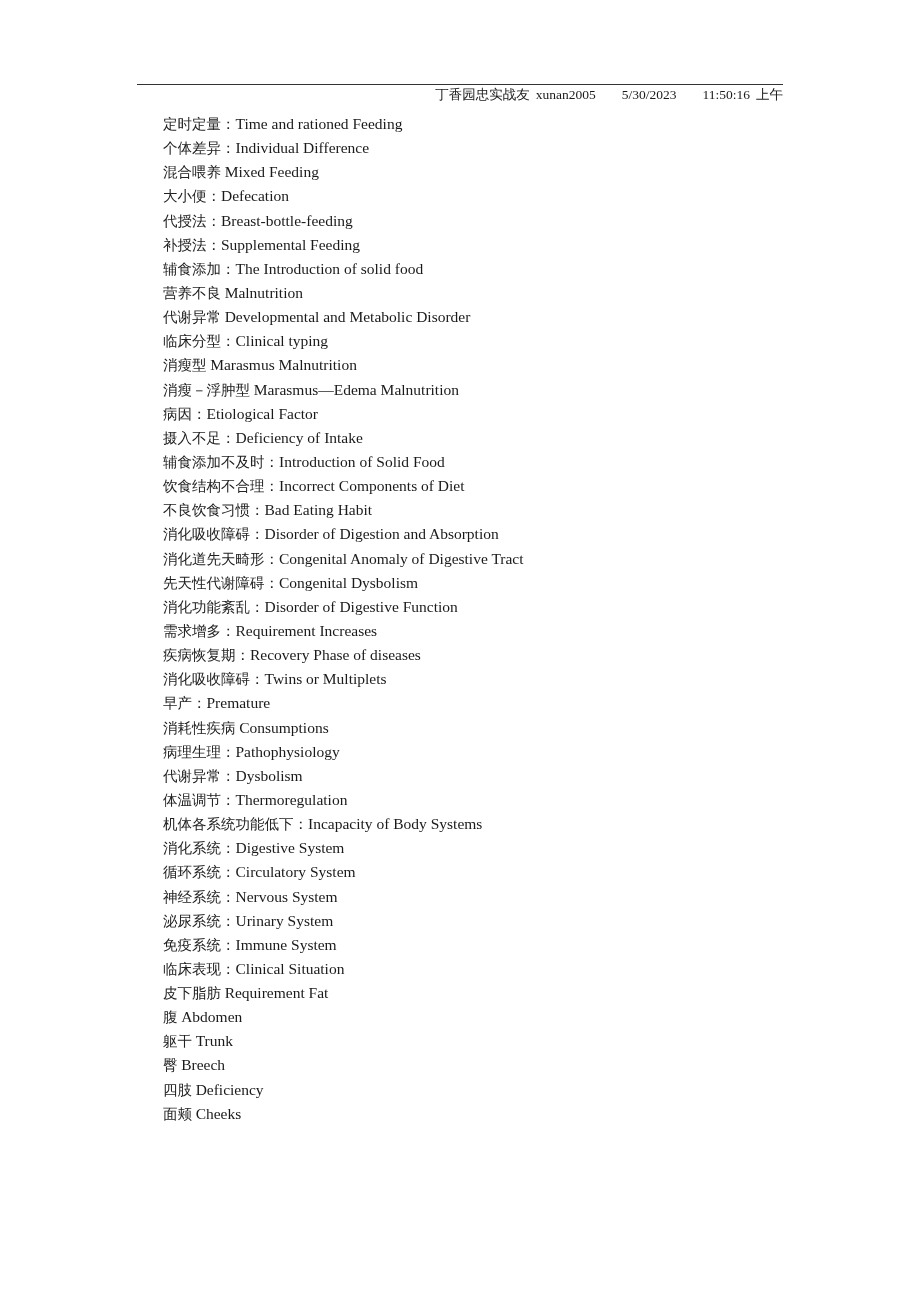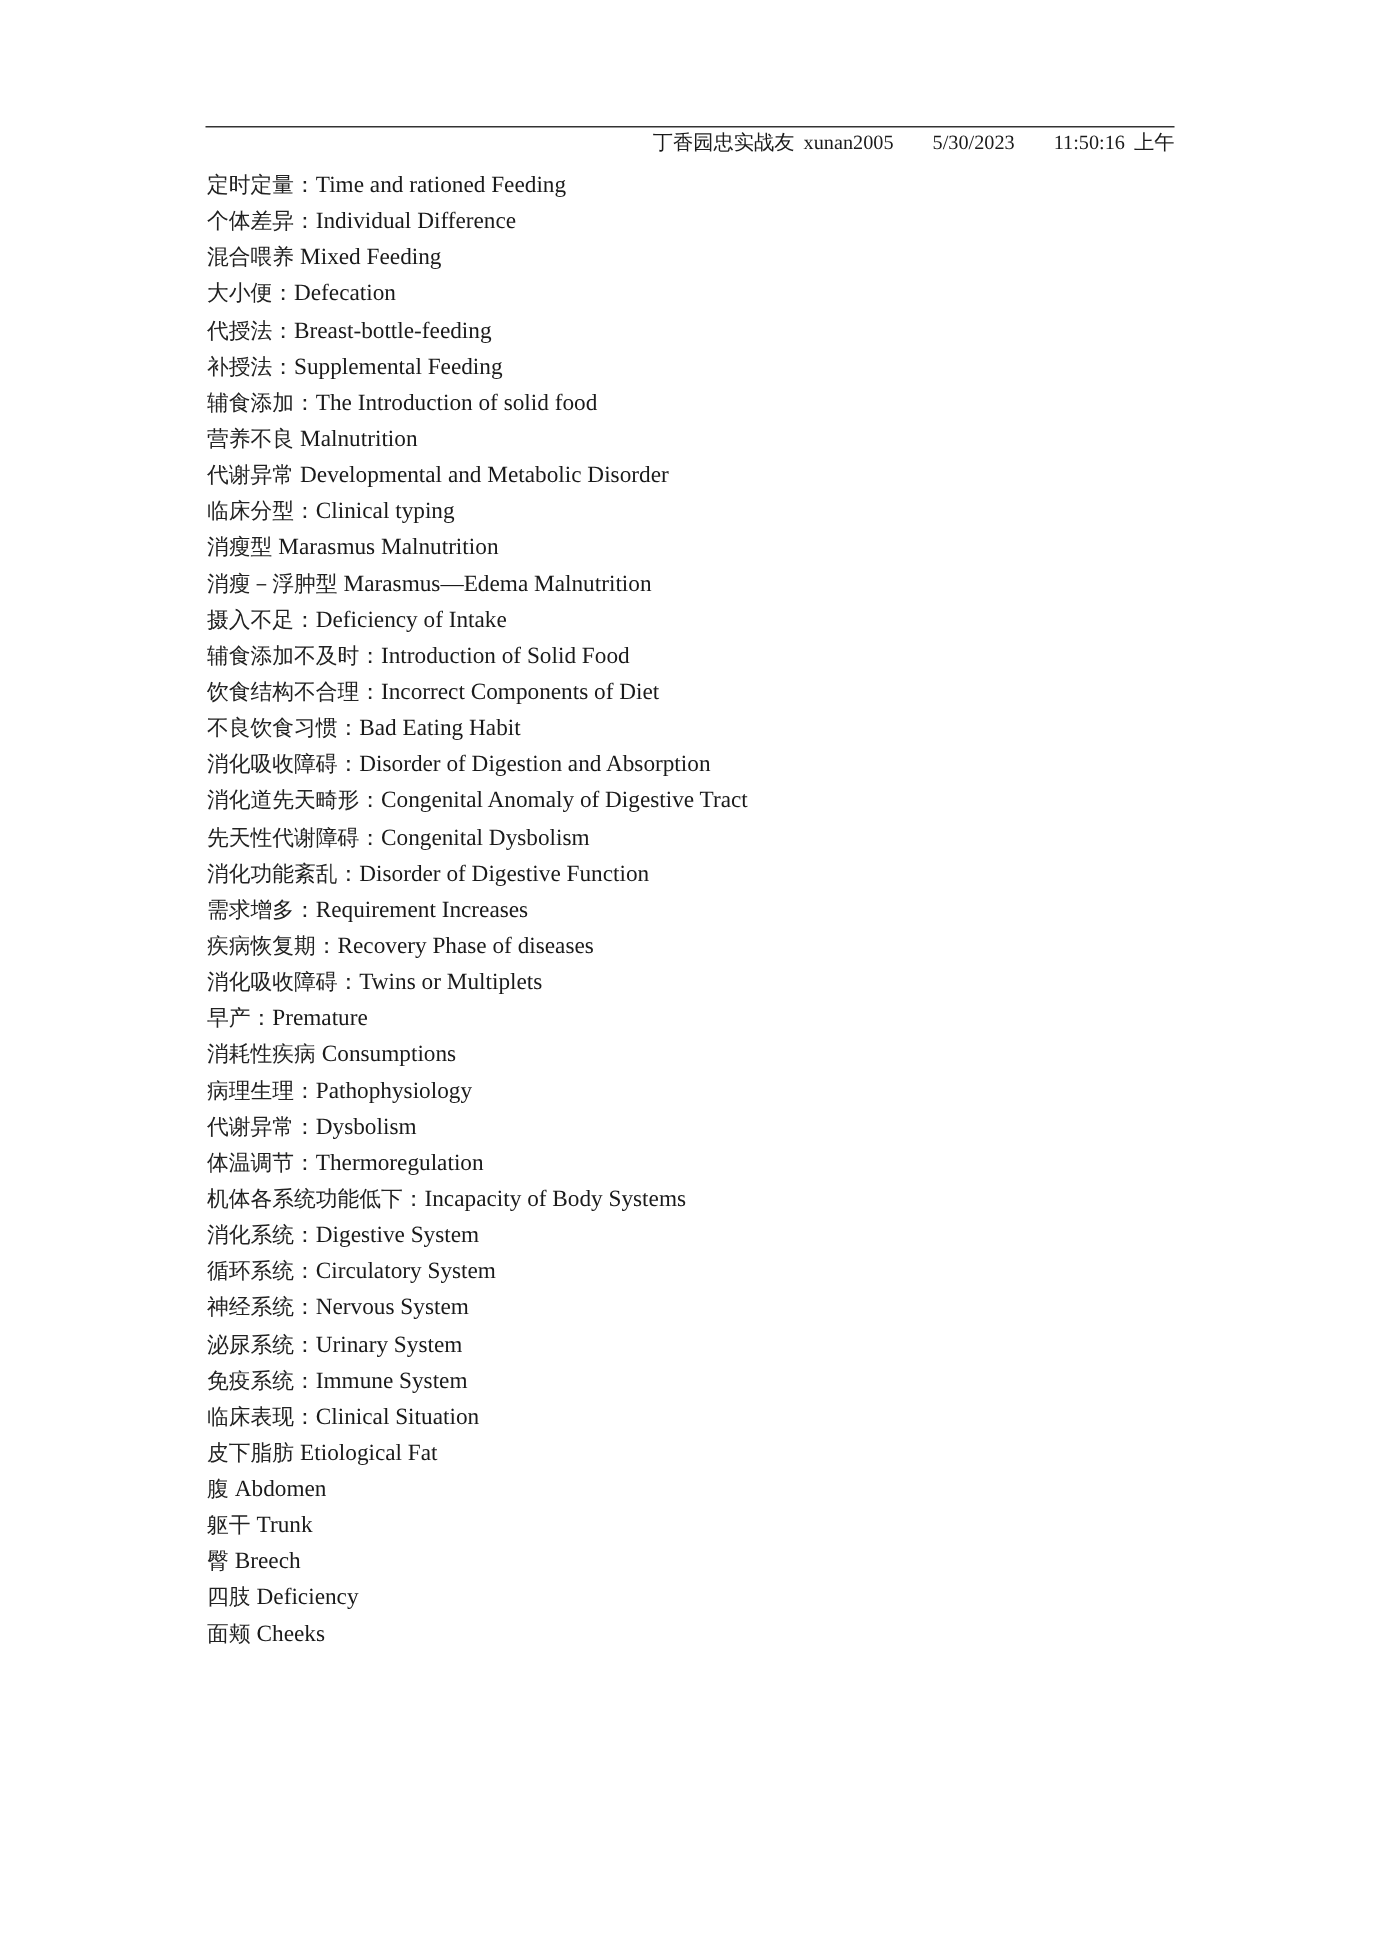--- a/index.html
+++ b/index.html
@@ -36,23 +36,24 @@
     top: 112px;
     width: 640px;
   }
   .entry {
     height: 24.15px;
     line-height: 24.15px;
     font-size: 15.5px;
     white-space: nowrap;
   }
   .entry .zh {
-    font-family: Liberation Sans, sans-serif;
+    font-family: Liberation Serif, serif;
     font-size: 14.5px;
     color: #222222;
+    margin-left: 25px;
   }
 </style>
 </head>
 <body>
 
 <div class="header">
   <span>丁香园忠实战友</span><span class="sep-small"></span><span>xunan2005</span><span class="sep"></span><span>5/30/2023</span><span class="sep"></span><span>11:50:16</span><span class="sep-small"></span><span>上午</span>
 </div>
 
 <div class="content" id="glossary">
@@ -61,20 +62,21 @@
     <div class="entry"><span class="zh">混合喂养 </span><span class="en">Mixed Feeding</span></div>
     <div class="entry"><span class="zh">大小便：</span><span class="en">Defecation</span></div>
     <div class="entry"><span class="zh">代授法：</span><span class="en">Breast-bottle-feeding</span></div>
     <div class="entry"><span class="zh">补授法：</span><span class="en">Supplemental Feeding</span></div>
     <div class="entry"><span class="zh">辅食添加：</span><span class="en">The Introduction of solid food</span></div>
     <div class="entry"><span class="zh">营养不良 </span><span class="en">Malnutrition</span></div>
     <div class="entry"><span class="zh">代谢异常 </span><span class="en">Developmental and Metabolic Disorder</span></div>
     <div class="entry"><span class="zh">临床分型：</span><span class="en">Clinical typing</span></div>
     <div class="entry"><span class="zh">消瘦型 </span><span class="en">Marasmus Malnutrition</span></div>
     <div class="entry"><span class="zh">消瘦－浮肿型 </span><span class="en">Marasmus—Edema Malnutrition</span></div>
+    <div class="entry"><span class="zh">病因：</span><span class="en">Etiological Factor</span></div>
     <div class="entry"><span class="zh">摄入不足：</span><span class="en">Deficiency of Intake</span></div>
     <div class="entry"><span class="zh">辅食添加不及时：</span><span class="en">Introduction of Solid Food</span></div>
     <div class="entry"><span class="zh">饮食结构不合理：</span><span class="en">Incorrect Components of Diet</span></div>
     <div class="entry"><span class="zh">不良饮食习惯：</span><span class="en">Bad Eating Habit</span></div>
     <div class="entry"><span class="zh">消化吸收障碍：</span><span class="en">Disorder of Digestion and Absorption</span></div>
     <div class="entry"><span class="zh">消化道先天畸形：</span><span class="en">Congenital Anomaly of Digestive Tract</span></div>
     <div class="entry"><span class="zh">先天性代谢障碍：</span><span class="en">Congenital Dysbolism</span></div>
     <div class="entry"><span class="zh">消化功能紊乱：</span><span class="en">Disorder of Digestive Function</span></div>
     <div class="entry"><span class="zh">需求增多：</span><span class="en">Requirement Increases</span></div>
     <div class="entry"><span class="zh">疾病恢复期：</span><span class="en">Recovery Phase of diseases</span></div>
@@ -84,19 +86,19 @@
     <div class="entry"><span class="zh">病理生理：</span><span class="en">Pathophysiology</span></div>
     <div class="entry"><span class="zh">代谢异常：</span><span class="en">Dysbolism</span></div>
     <div class="entry"><span class="zh">体温调节：</span><span class="en">Thermoregulation</span></div>
     <div class="entry"><span class="zh">机体各系统功能低下：</span><span class="en">Incapacity of Body Systems</span></div>
     <div class="entry"><span class="zh">消化系统：</span><span class="en">Digestive System</span></div>
     <div class="entry"><span class="zh">循环系统：</span><span class="en">Circulatory System</span></div>
     <div class="entry"><span class="zh">神经系统：</span><span class="en">Nervous System</span></div>
     <div class="entry"><span class="zh">泌尿系统：</span><span class="en">Urinary System</span></div>
     <div class="entry"><span class="zh">免疫系统：</span><span class="en">Immune System</span></div>
     <div class="entry"><span class="zh">临床表现：</span><span class="en">Clinical Situation</span></div>
-    <div class="entry"><span class="zh">皮下脂肪 </span><span class="en">Etiological Fat</span></div>
+    <div class="entry"><span class="zh">皮下脂肪 </span><span class="en">Requirement Fat</span></div>
     <div class="entry"><span class="zh">腹 </span><span class="en">Abdomen</span></div>
     <div class="entry"><span class="zh">躯干 </span><span class="en">Trunk</span></div>
     <div class="entry"><span class="zh">臀 </span><span class="en">Breech</span></div>
     <div class="entry"><span class="zh">四肢 </span><span class="en">Deficiency</span></div>
     <div class="entry"><span class="zh">面颊 </span><span class="en">Cheeks</span></div>
   </div>
 
 </body></html>

